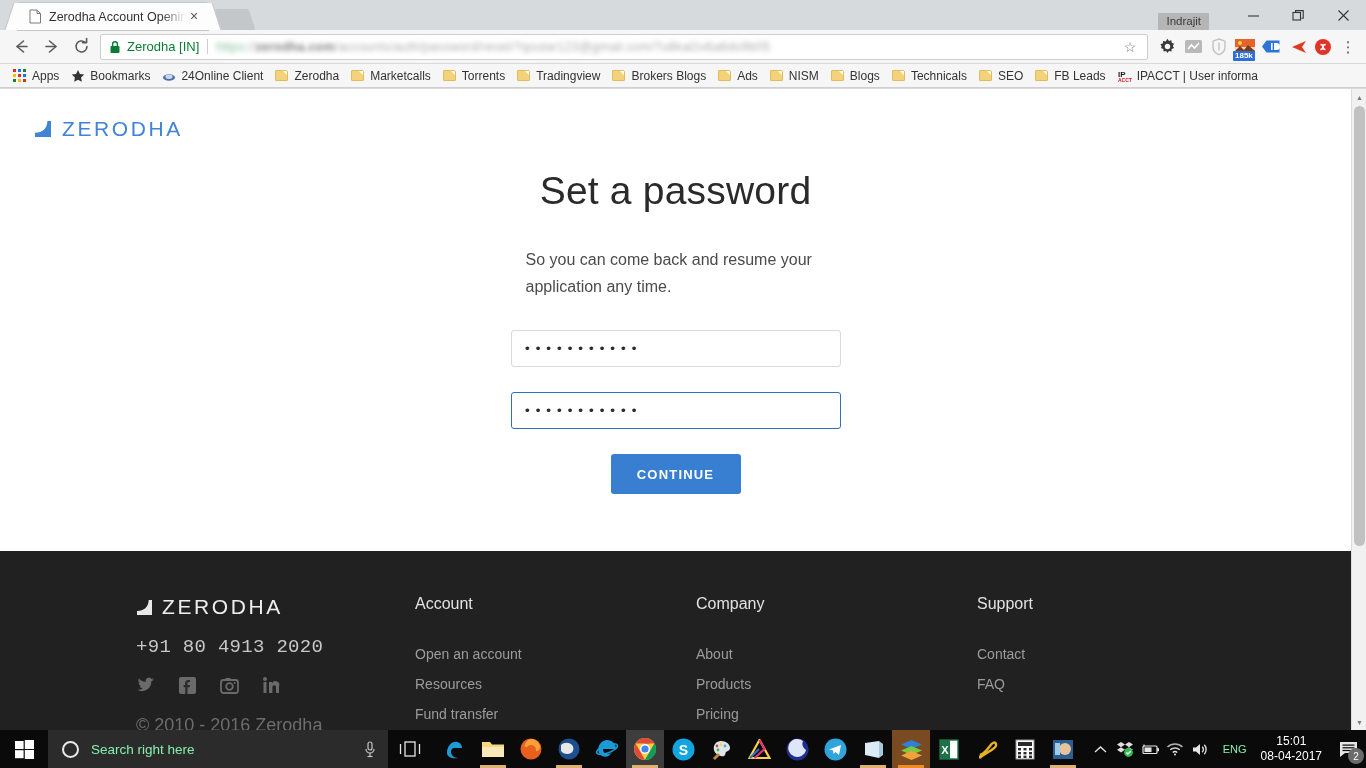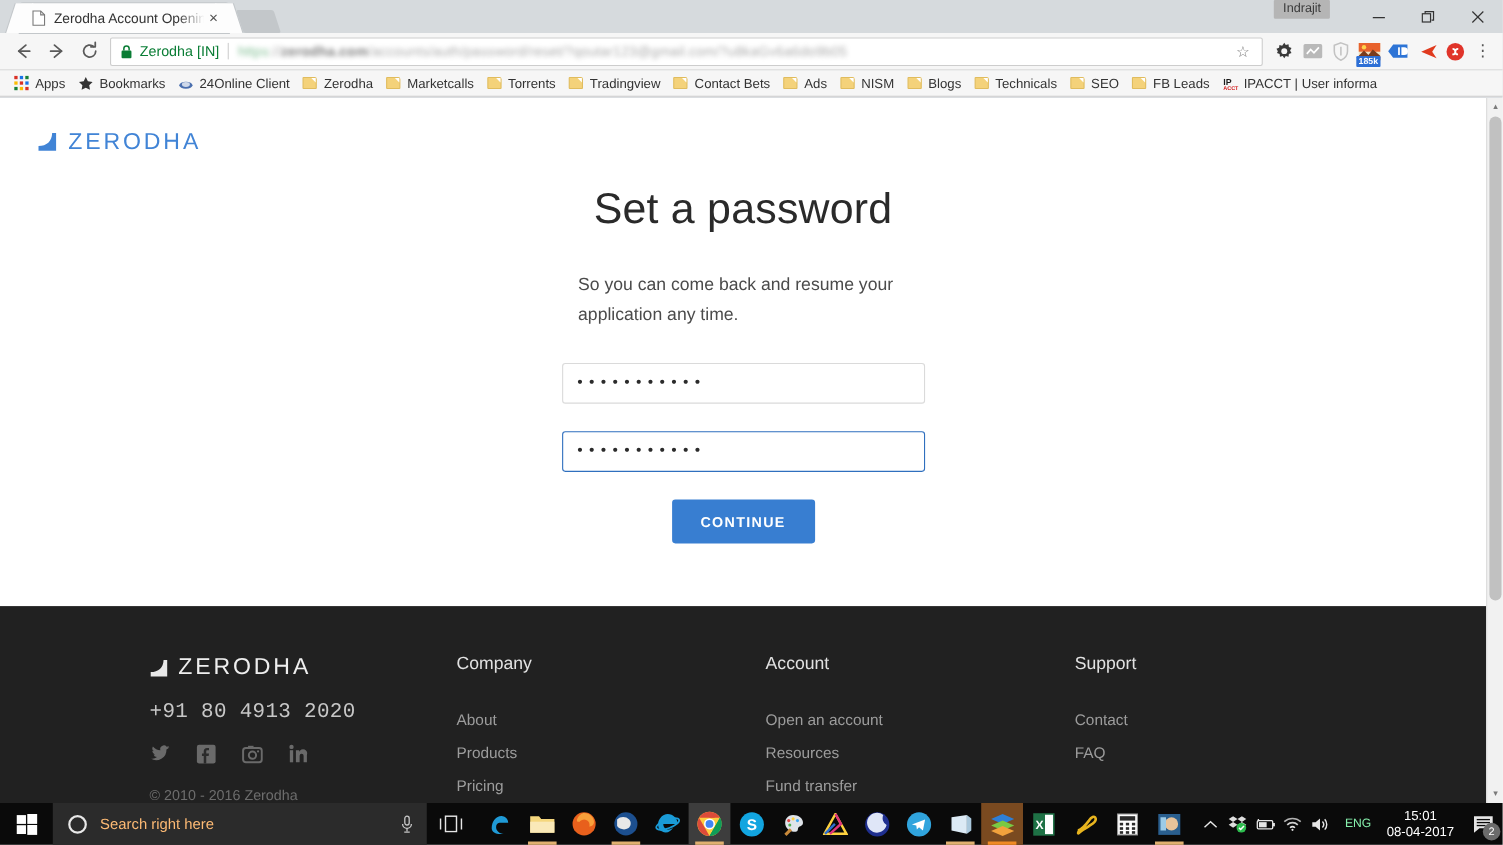--- a/index.html
+++ b/index.html
@@ -56,21 +56,21 @@
   }
   .newtab {
     position: absolute; left: 218px; top: 9px;
     width: 34px; height: 21px;
     background: #c3c7ca;
     transform: skewX(18deg);
     border-radius: 2px;
   }
   .wincontrols {
     position: absolute; right: 0; top: 0;
-    display: flex; height: 30px; align-items: flex-start; padding-left: 14px;
+    display: flex; height: 30px; align-items: flex-end; padding-left: 14px;
   }
   .user-chip {
     background: #b5b5b5; color: #3a3a3a;
     font-size: 11.5px; padding: 2px 8px 3px; margin-right: 22px;
     border-radius: 1px;
   }
   .wbtn {
     width: 45px; height: 30px;
     display: flex; align-items: center; justify-content: center;
     color: #333;
@@ -201,21 +201,21 @@
     padding: 44px 0 0 136px;
     display: flex;
   }
   .fcol-brand { width: 279px; flex: 0 0 279px; }
   .fzlogo { display: flex; align-items: center; margin-bottom: 17px; }
   .fzmark { width: 17px; height: 17px; margin-right: 9px; display: block; }
   .fzword { font-size: 21px; letter-spacing: 2.6px; color: #eee; }
   .fphone { font-size: 19px; color: #c7c7c7; margin-bottom: 18px; letter-spacing: .3px; font-family: Liberation Mono, monospace; }
   .socials { display: flex; gap: 23px; margin-bottom: 20px; }
   .soc { width: 19px; height: 19px; display: block; }
-  .fcopy { font-size: 13px; color: #6d6d6d; }
+  .fcopy { font-size: 18px; color: #6d6d6d; }
   .fcol { width: 281px; flex: 0 0 281px; }
   .fcol-head { font-size: 16px; color: #e2e2e2; margin-bottom: 26px; }
   .flink { font-size: 14px; color: #9c9c9c; line-height: 30px; display: block; }
 
   
   .scrollbar {
     position: absolute; right: 0; top: 89px;
     width: 15px; height: 641px; background: #f1f1f1;
     border-left: 1px solid #dcdcdc;
   }
@@ -240,21 +240,21 @@
   }
   .start-btn { width: 48px; height: 38px; display: flex; align-items: center; justify-content: center; }
   .cortana {
     width: 340px; height: 38px; background: #2b2b2b;
     display: flex; align-items: center; padding: 0 8px 0 14px;
   }
   .cortana-circle {
     width: 17px; height: 17px; border: 2px solid #e8e8e8; border-radius: 50%;
     flex: 0 0 17px; margin-right: 12px;
   }
-  .cortana-text { flex: 1; font-size: 13.5px; color: #fdba74; }
+  .cortana-text { flex: 1; font-size: 13.5px; color: #86efac; }
   .mic-icon { width: 20px; flex: 0 0 20px; display: flex; justify-content: center; }
   .taskview { width: 44px; height: 38px; display: flex; align-items: center; justify-content: center; }
   .tb-apps { display: flex; align-items: center; height: 38px; margin-left: 4px; }
   .tb-app {
     width: 38px; height: 38px; position: relative;
     display: flex; align-items: center; justify-content: center;
   }
   .tb-app.active-chrome { background: #3d3d3d; }
   .tb-app.active-bs { background: #7a4a20; }
   .tb-app .underline {
@@ -449,21 +449,21 @@
     <span class="bm">
         <span class="folder-ico"></span>
         <span class="bm-label">Torrents</span>
       </span>
     <span class="bm">
         <span class="folder-ico"></span>
         <span class="bm-label">Tradingview</span>
       </span>
     <span class="bm">
         <span class="folder-ico"></span>
-        <span class="bm-label">Contact Bets</span>
+        <span class="bm-label">Brokers Blogs</span>
       </span>
     <span class="bm">
         <span class="folder-ico"></span>
         <span class="bm-label">Ads</span>
       </span>
     <span class="bm">
         <span class="folder-ico"></span>
         <span class="bm-label">NISM</span>
       </span>
     <span class="bm">
@@ -558,31 +558,31 @@
                   <rect x="1.5" y="6" width="3" height="11" fill="#6a6a6a"></rect>
                   <circle cx="3" cy="3" r="2" fill="#6a6a6a"></circle>
                   <path d="M7 6h3v1.5A3.4 3.4 0 0 1 17 10.4V17h-3v-6a1.8 1.8 0 0 0-3.6 0v6H7z" fill="#6a6a6a"></path>
                 </svg>
             </span>
           </div>
           <div class="fcopy">© 2010 - 2016 Zerodha</div>
         </div>
 
         <div class="fcol">
+          <div class="fcol-head">Account</div>
+          <span class="flink">Open an account</span>
+          <span class="flink">Resources</span>
+          <span class="flink">Fund transfer</span>
+        </div>
+
+        <div class="fcol">
           <div class="fcol-head">Company</div>
           <span class="flink">About</span>
           <span class="flink">Products</span>
           <span class="flink">Pricing</span>
-        </div>
-
-        <div class="fcol">
-          <div class="fcol-head">Account</div>
-          <span class="flink">Open an account</span>
-          <span class="flink">Resources</span>
-          <span class="flink">Fund transfer</span>
         </div>
 
         <div class="fcol">
           <div class="fcol-head">Support</div>
           <span class="flink">Contact</span>
           <span class="flink">FAQ</span>
         </div>
       </div>
 
     </div>

